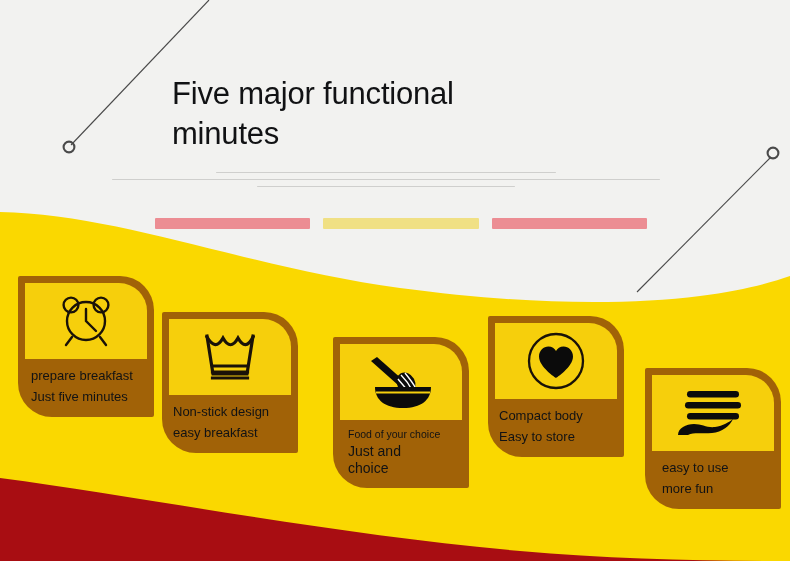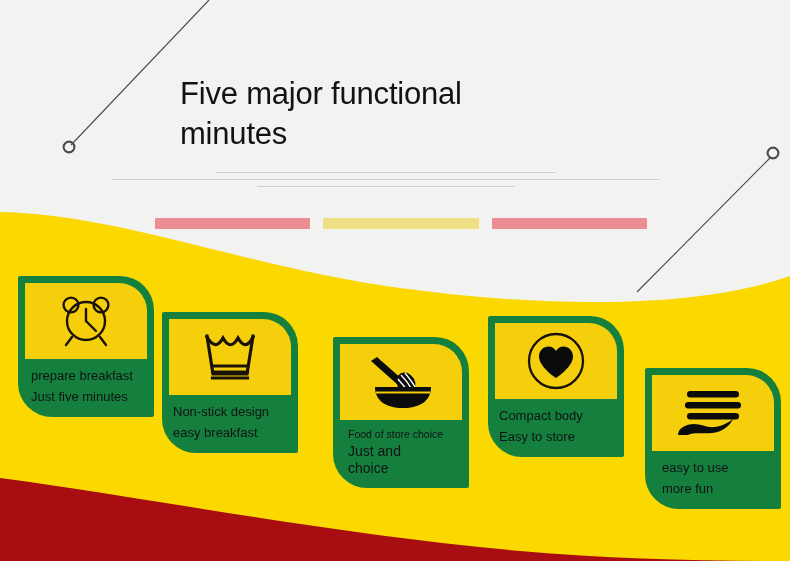--- a/index.html
+++ b/index.html
@@ -18,21 +18,21 @@
 
   
   #waves{position:absolute;inset:0;width:790px;height:561px;}
 
   
   #deco{position:absolute;inset:0;width:790px;height:561px;pointer-events:none;}
 
   
   .title{
     position:absolute;
-    left:180px;top:74px;
+    left:172px;top:74px;
     width:420px;
     font-size:31px;
     line-height:1.28;
     color:#111214;
     letter-spacing:-0.2px;
     font-weight:400;
   }
 
   
   .faint-lines{
@@ -62,21 +62,21 @@
   }
   .bar{height:11px;border-radius:1px;}
   .bar.b1{width:157px;}
   .bar.b2{width:157px;}
   .bar.b3{width:157px;}
 
   
   .card{
     position:absolute;
     width:136px;
-    background:#15803d;
+    background:#a16207;
     border-top-right-radius:34px;
     border-bottom-left-radius:34px;
     border-top-left-radius:2px;
     border-bottom-right-radius:2px;
     box-sizing:border-box;
     padding:7px 7px 10px 7px;
     display:flex;
     flex-direction:column;
   }
   .card-icon{
@@ -195,21 +195,21 @@
         <g fill="none" stroke="#ffffff" stroke-width="1.4">
           <path d="M36 22 C40 26, 44 31, 47 37"></path>
           <path d="M40 20 C44 25, 48 30, 50 34"></path>
           <path d="M33 26 C37 31, 41 35, 44 40"></path>
         </g>
         <path fill="#0b0b0b" d="M10 34 L66 34 C66 47, 56 55, 38 55 C20 55, 10 47, 10 34 Z"></path>
         <path fill="#F6CF0C" d="M11 38.5 L65 38.5 L65 40.6 L11 40.6 Z"></path>
       </svg>
     </div>
     <div class="card-text">
-      <span class="ln small">Food of store choice</span>
+      <span class="ln small">Food of your choice</span>
       <span class="ln big">Just and</span>
       <span class="ln big">choice</span>
     </div>
   </div>
 
   <div class="card" id="card-4">
     <div class="card-icon">
       <svg width="62" height="62" viewBox="0 0 62 62">
         <circle cx="31" cy="31" r="27" fill="none" stroke="#1a1208" stroke-width="2.3"></circle>
         <path fill="#0b0b0b" d="M31 48 C31 48, 14 37, 14 26.5 C14 20.5, 18.6 16.5, 23.4 16.5

